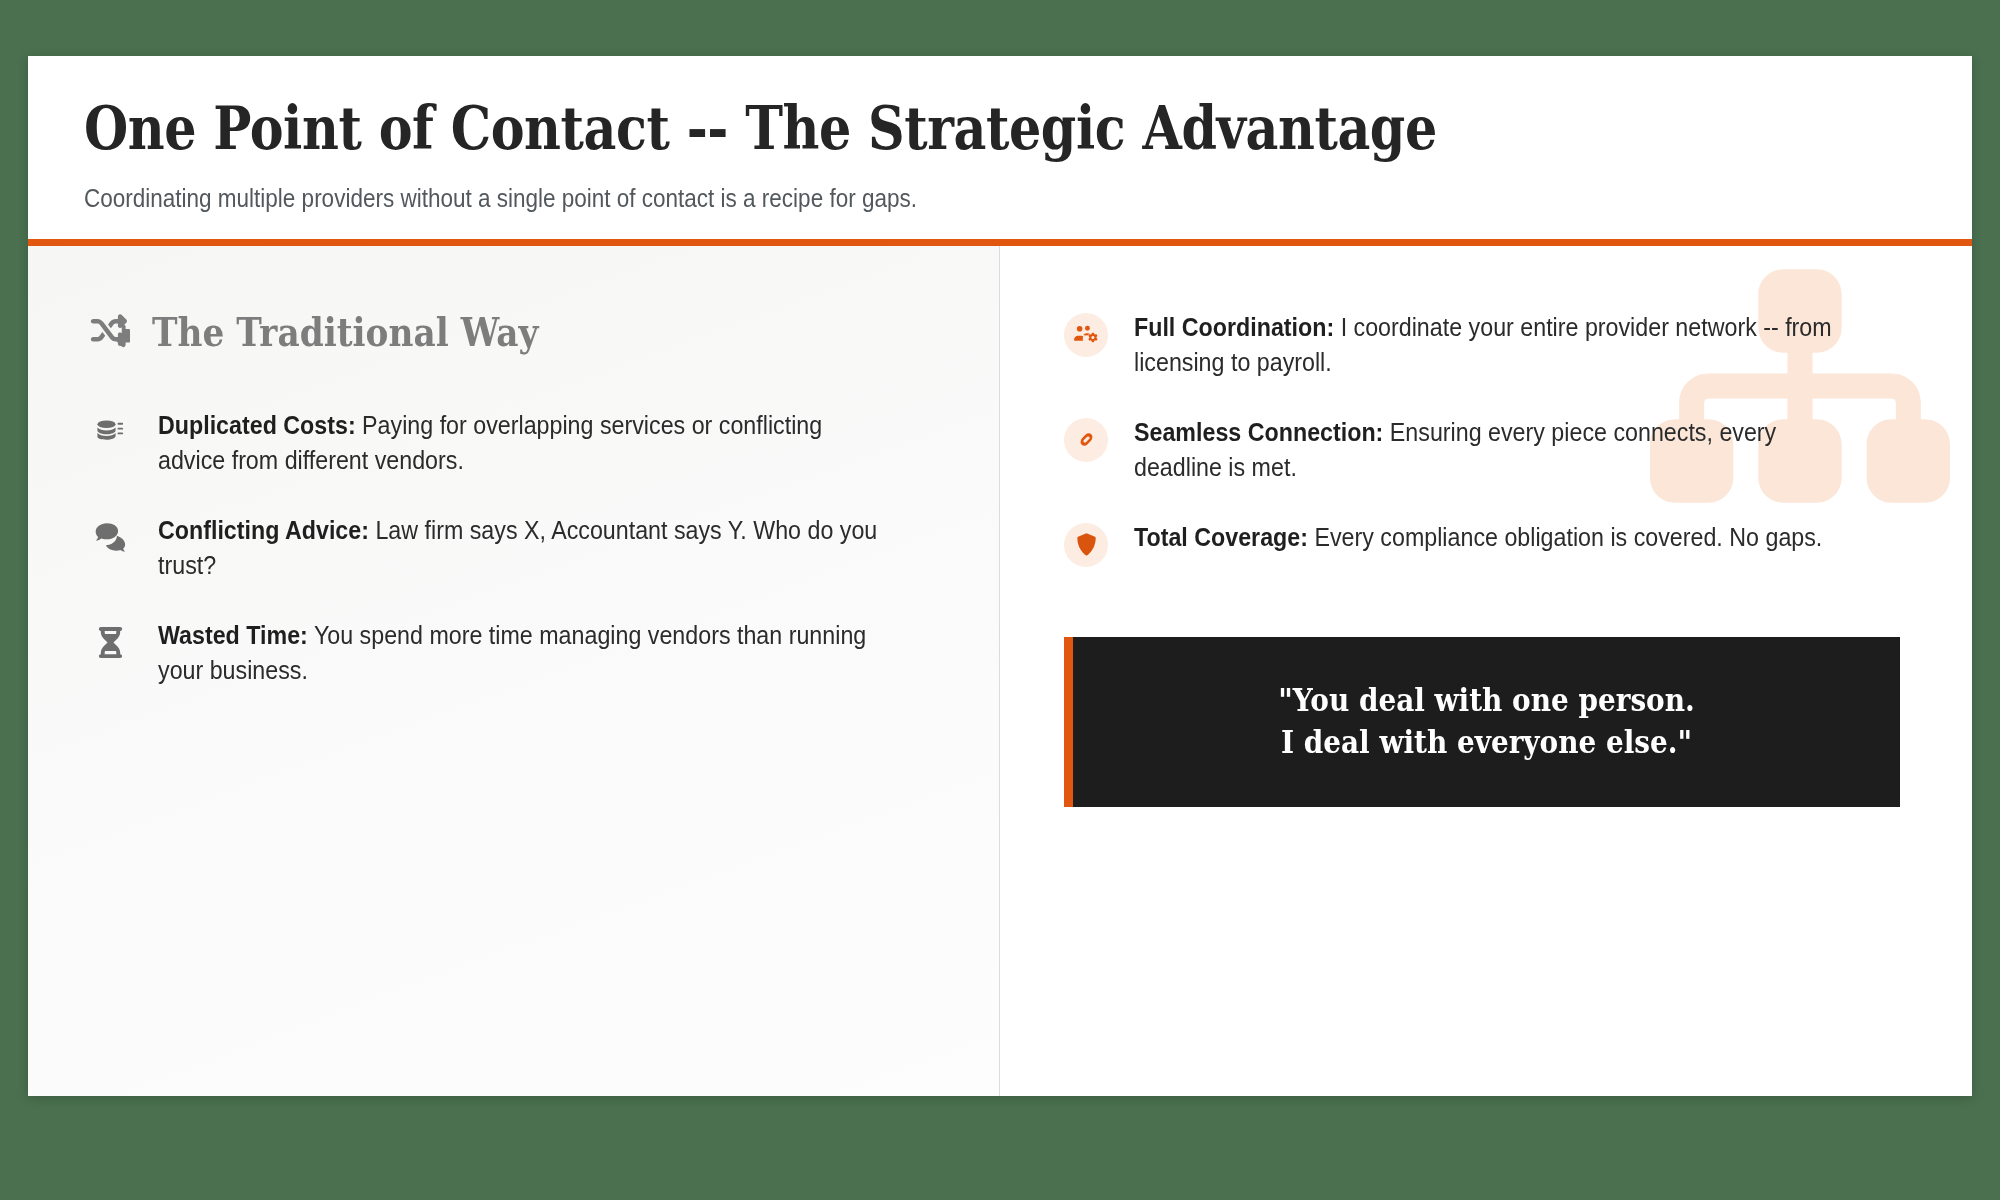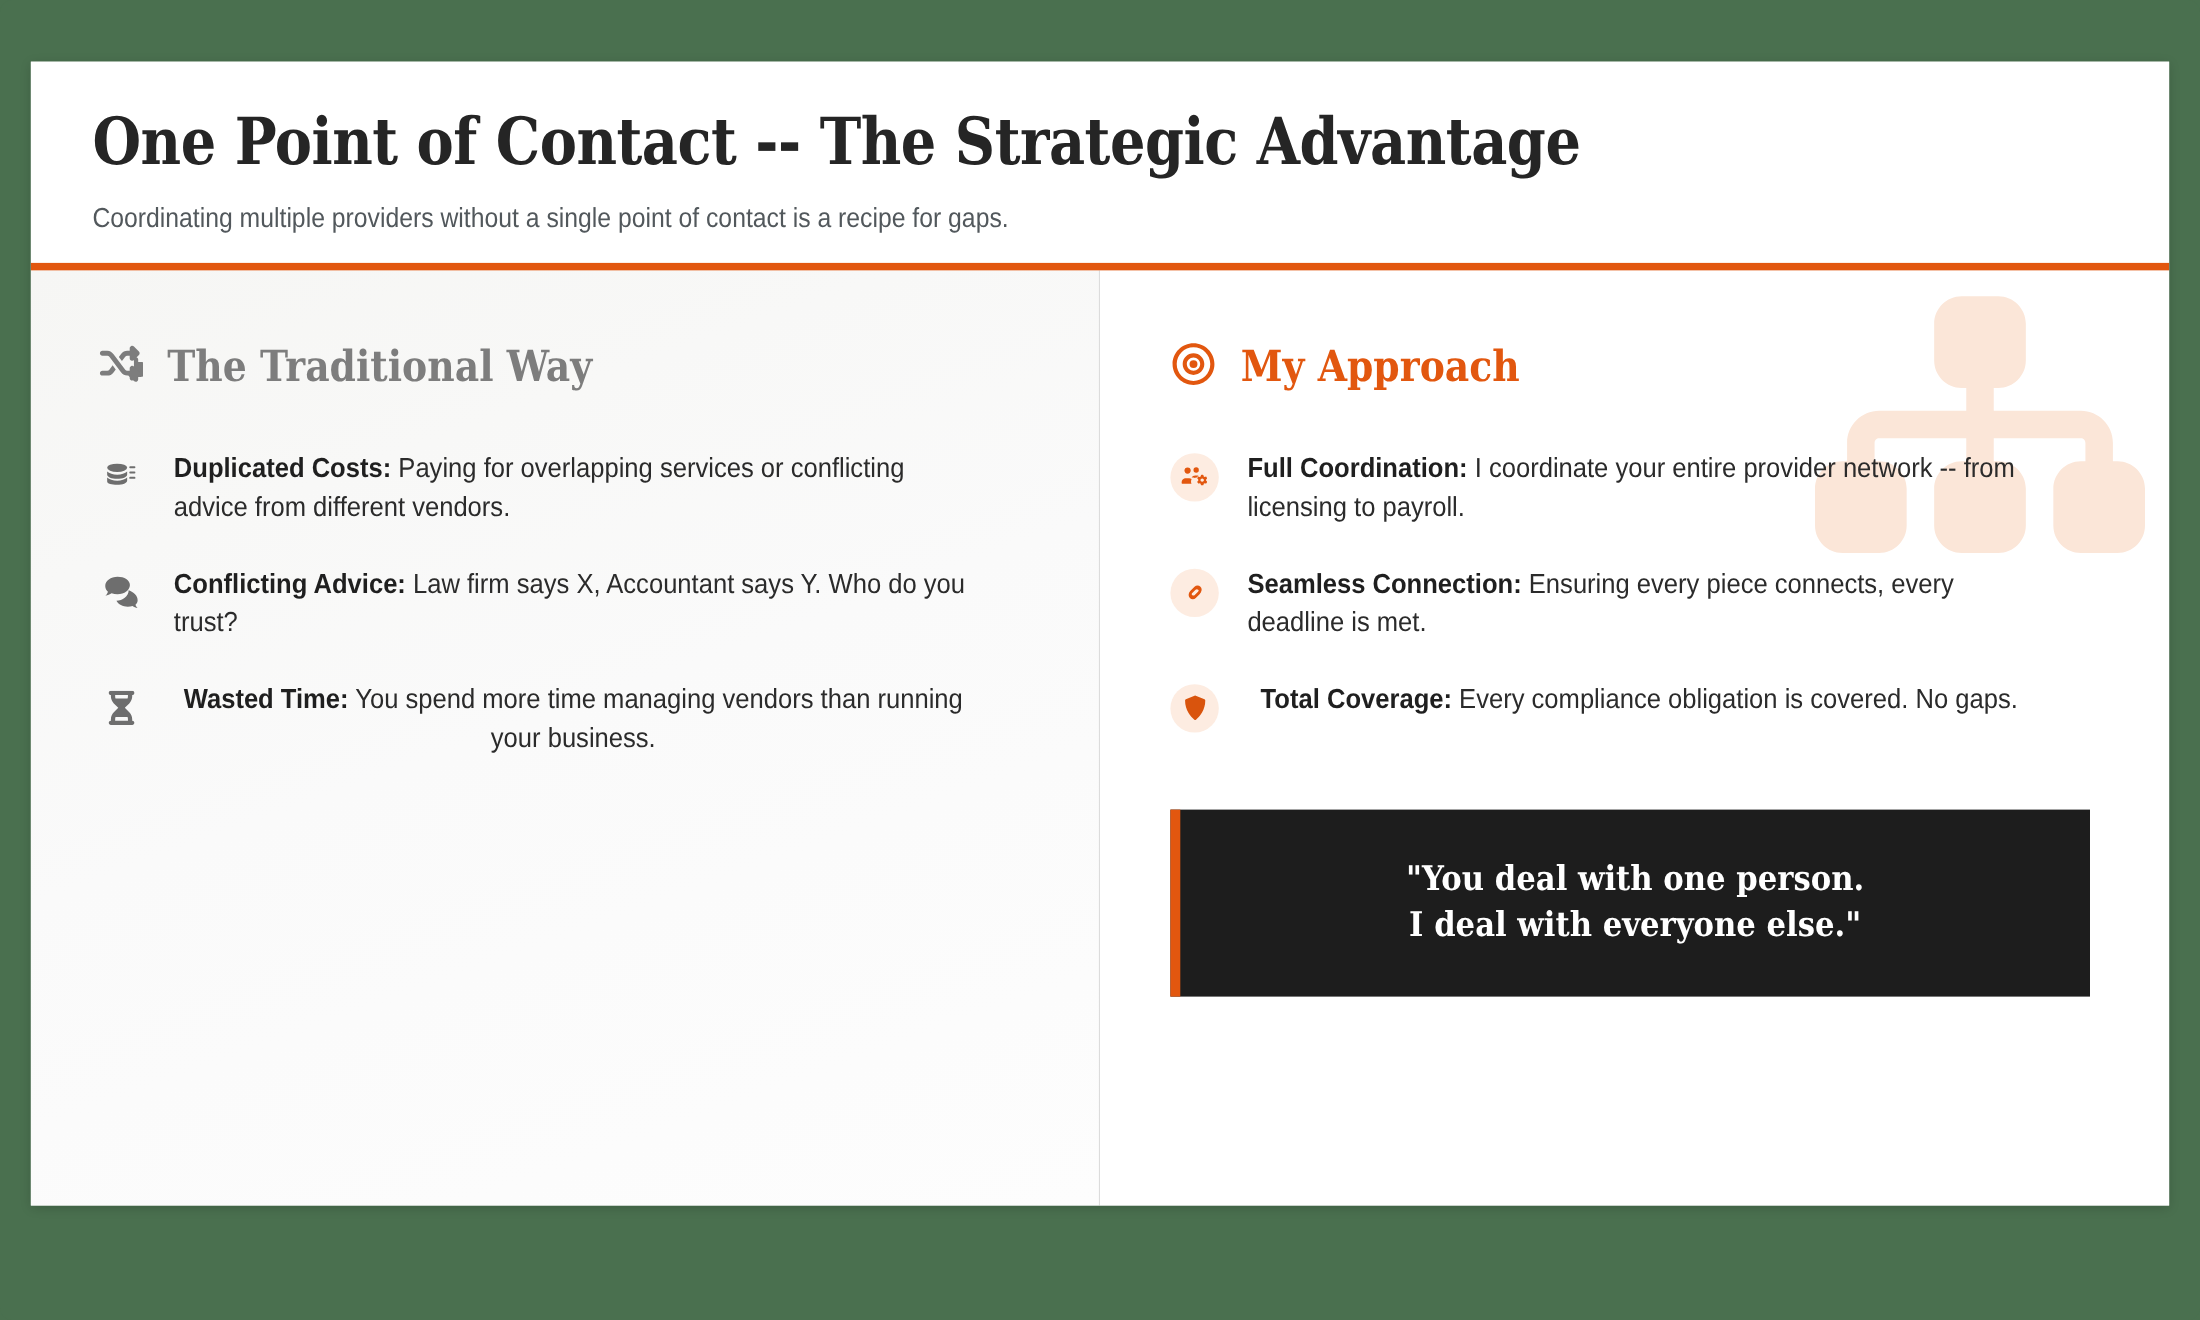--- a/index.html
+++ b/index.html
@@ -134,21 +134,21 @@
 
   
   .items { display: block; }
 
   .item {
     display: flex;
     align-items: flex-start;
     gap: 26px;
     margin-bottom: 34px;
   }
-  .item:last-child { margin-bottom: 0; text-align: center; }
+  .item:last-child { margin-bottom: 0; }
 
   .item-icon-wrap {
     flex: 0 0 auto;
     width: 44px;
     height: 44px;
     display: flex;
     align-items: center;
     justify-content: center;
     margin-top: 3px;
   }
@@ -265,30 +265,20 @@
       </div>
 
       <div class="col col-right">
 
         <span class="watermark">
           <svg width="300" height="300" viewBox="0 0 576 512" fill="#fbe6d8">
             <path d="M208 80c0-26.5 21.5-48 48-48l64 0c26.5 0 48 21.5 48 48l0 64c0 26.5-21.5 48-48 48l-8 0 0 40 152 0c30.9 0 56 25.1 56 56l0 32 8 0c26.5 0 48 21.5 48 48l0 64c0 26.5-21.5 48-48 48l-64 0c-26.5 0-48-21.5-48-48l0-64c0-26.5 21.5-48 48-48l8 0 0-32c0-4.4-3.6-8-8-8l-152 0 0 40 8 0c26.5 0 48 21.5 48 48l0 64c0 26.5-21.5 48-48 48l-64 0c-26.5 0-48-21.5-48-48l0-64c0-26.5 21.5-48 48-48l8 0 0-40-152 0c-4.4 0-8 3.6-8 8l0 32 8 0c26.5 0 48 21.5 48 48l0 64c0 26.5-21.5 48-48 48l-64 0c-26.5 0-48-21.5-48-48l0-64c0-26.5 21.5-48 48-48l8 0 0-32c0-30.9 25.1-56 56-56l152 0 0-40-8 0c-26.5 0-48-21.5-48-48l0-64z"></path>
           </svg>
         </span>
 
-        <div class="col-heading heading-right">
-          <span class="heading-icon">
-            <svg width="42" height="42" viewBox="0 0 512 512" fill="#e2570f">
-              <path d="M256 24C128 24 24 128 24 256s104 232 232 232 232-104 232-232S384 24 256 24zm0 46c103 0 186 83 186 186s-83 186-186 186S70 359 70 256 153 70 256 70z"></path>
-              <path d="M256 136c-66 0-120 54-120 120s54 120 120 120 120-54 120-120-54-120-120-120zm0 46c41 0 74 33 74 74s-33 74-74 74-74-33-74-74 33-74 74-74z"></path>
-              <circle cx="256" cy="256" r="44"></circle>
-            </svg>
-          </span>
-          <span class="col-heading-text">My Approach</span>
-        </div>
 
         <div class="items">
 
           <div class="item">
             <span class="item-icon-wrap circle">
               <svg width="25" height="25" viewBox="0 0 640 512" fill="#e2570f">
                 <circle cx="144" cy="110" r="72"></circle>
                 <path d="M0 397c0-59 48-107 107-107l74 0c21 0 40 6 57 16-9 18-14 38-14 59 0 18 4 36 11 51L21 416c-12 0-21-9-21-19z"></path>
                 <circle cx="344" cy="96" r="62"></circle>
                 <path d="M238 272c16-30 47-50 83-50l46 0c10 0 20 2 29 5-14 12-24 28-29 46l-20 0c-11 0-21 4-28 11-14-6-28-10-43-11l-38-1z"></path>

